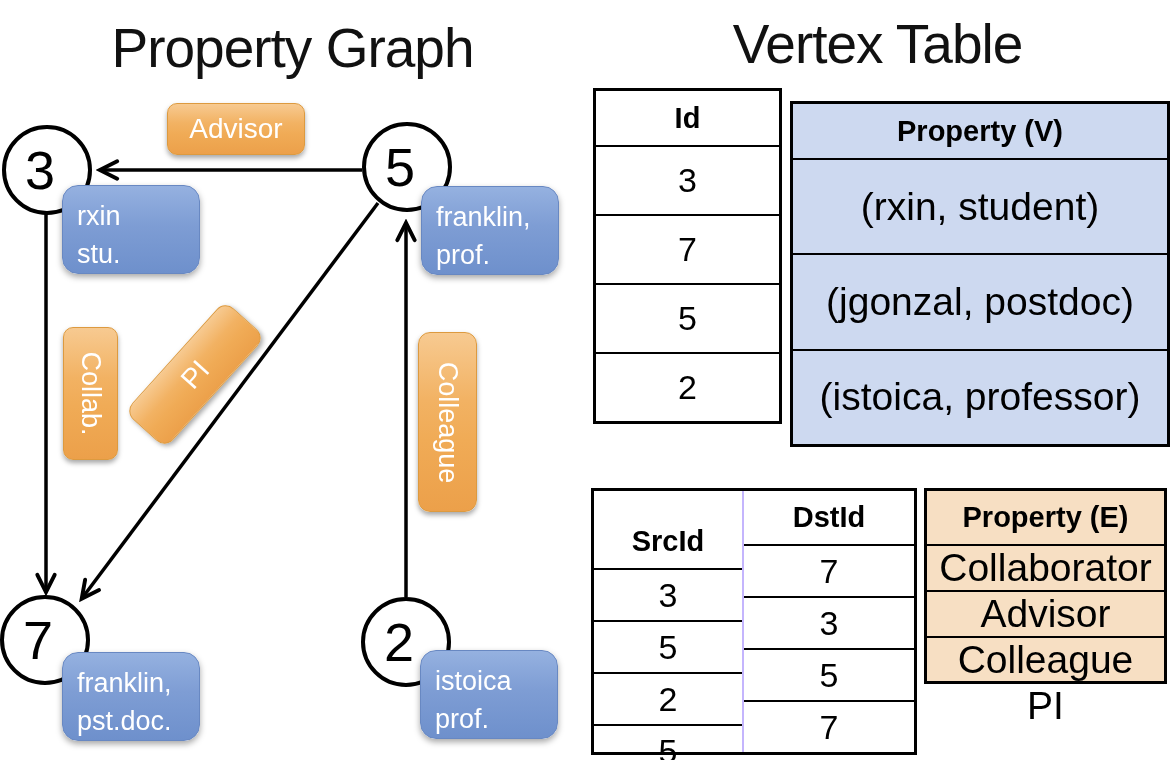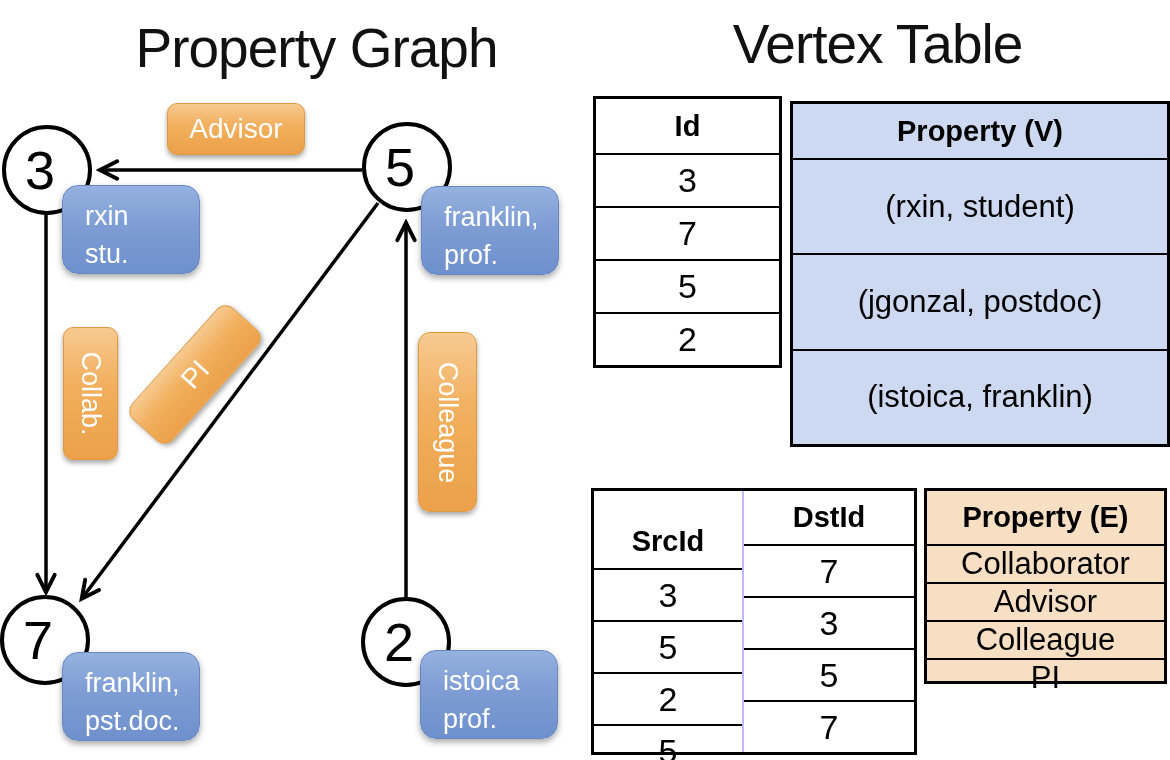--- a/index.html
+++ b/index.html
@@ -12,21 +12,21 @@
   *{box-sizing:border-box;}
   html,body{margin:0;padding:0;background:#ffffff;}
   .canvas{
     position:relative;width:1170px;height:760px;background:#ffffff;overflow:hidden;
     font-family:"Liberation Sans","DejaVu Sans",sans-serif;color:var(--ink);
   }
   .title{
     position:absolute;text-align:center;font-size:55px;font-weight:300;
     letter-spacing:-1px;color:#111;white-space:nowrap;
   }
-  .pg-title{left:0;top:16px;width:585px;margin-left:24px;}
+  .pg-title{left:0;top:16px;width:585px;}
   .vt-title{left:585px;top:12px;width:585px;}
   .et-title{left:585px;top:400px;width:585px;}
 
   
   .node{
     position:absolute;width:90px;height:90px;border:4px solid #000;border-radius:50%;
     background:#fff;display:flex;align-items:center;justify-content:center;
   }
   .node span{font-size:54px;font-weight:300;padding-right:14px;line-height:1;}
 
@@ -45,39 +45,39 @@
   .lbl-advisor{left:167px;top:103px;width:138px;height:52px;}
   .lbl-collab{left:63px;top:327px;width:55px;height:133px;}
   .lbl-colleague{left:418px;top:332px;width:59px;height:180px;border-radius:12px;}
   .lbl-pi{left:120px;top:347px;width:150px;height:55px;border-radius:12px;transform:rotate(-48deg);}
 
   
   .vbox{
     position:absolute;width:138px;height:89px;border-radius:16px;
     background:linear-gradient(180deg,#95b1e0 0%,var(--accent-blue) 45%,#6e90cc 100%);
     border:1px solid #6888c2;box-shadow:0 3px 6px rgba(0,0,0,0.35);
-    color:#fff;font-size:27px;line-height:1.42;padding:11px 0 0 22px;font-weight:400;
+    color:#fff;font-size:27px;line-height:1.42;padding:11px 0 0 14px;font-weight:400;
   }
   .vbox-rxin{left:62px;top:185px;}
   .vbox-franklin{left:421px;top:186px;}
   .vbox-jgonzal{left:62px;top:652px;}
   .vbox-istoica{left:420px;top:650px;}
 
   
   .tcol{
     position:absolute;border:3px solid #000;background:#fff;
     display:flex;flex-direction:column;
   }
   .cell{
     flex:1 1 auto;display:flex;align-items:center;justify-content:center;
-    border-top:2px solid #000;font-size:31px;white-space:nowrap;
+    border-top:2px solid #000;font-size:39px;white-space:nowrap;
   }
   .cell:first-child{border-top:none;}
   .cell.head{font-weight:700;font-size:29px;}
-  .vt-id{left:593px;top:96px;width:189px;height:272px;}
+  .vt-id{left:593px;top:88px;width:189px;height:336px;}
   .vt-id .cell.head{flex:0 0 54px;}
   .vt-prop{left:790px;top:101px;width:380px;height:346px;background:var(--table-vertex-fill);}
   .vt-prop .cell.head{flex:0 0 54px;}
   .et-ids{left:591px;top:488px;width:326px;height:267px;flex-direction:row;}
   .et-ids .col{display:flex;flex-direction:column;height:100%;}
   .et-ids .col.src{width:148px;margin-top:24px;}
   .et-ids .col.dst{flex:1;border-left:2px solid #c4b5fd;}
   .et-ids .cell.head{flex:0 0 53px;}
   .et-prop{left:924px;top:488px;width:243px;height:196px;background:var(--table-edge-fill);}
   .et-prop .cell.head{flex:0 0 53px;}
@@ -150,21 +150,21 @@
     <div class="cell head">Id</div>
     <div class="cell num">3</div>
     <div class="cell num">7</div>
     <div class="cell num">5</div>
     <div class="cell num">2</div>
   </div>
   <div class="tcol vt-prop">
     <div class="cell head">Property (V)</div>
     <div class="cell">(rxin, student)</div>
     <div class="cell">(jgonzal, postdoc)</div>
-    <div class="cell">(istoica, franklin)</div>
+    <div class="cell">(istoica, professor)</div>
   </div>
 
   <div class="tcol et-ids">
     <div class="col src">
       <div class="cell head">SrcId</div>
       <div class="cell num">3</div>
       <div class="cell num">5</div>
       <div class="cell num">2</div>
       <div class="cell num">5</div>
     </div>

